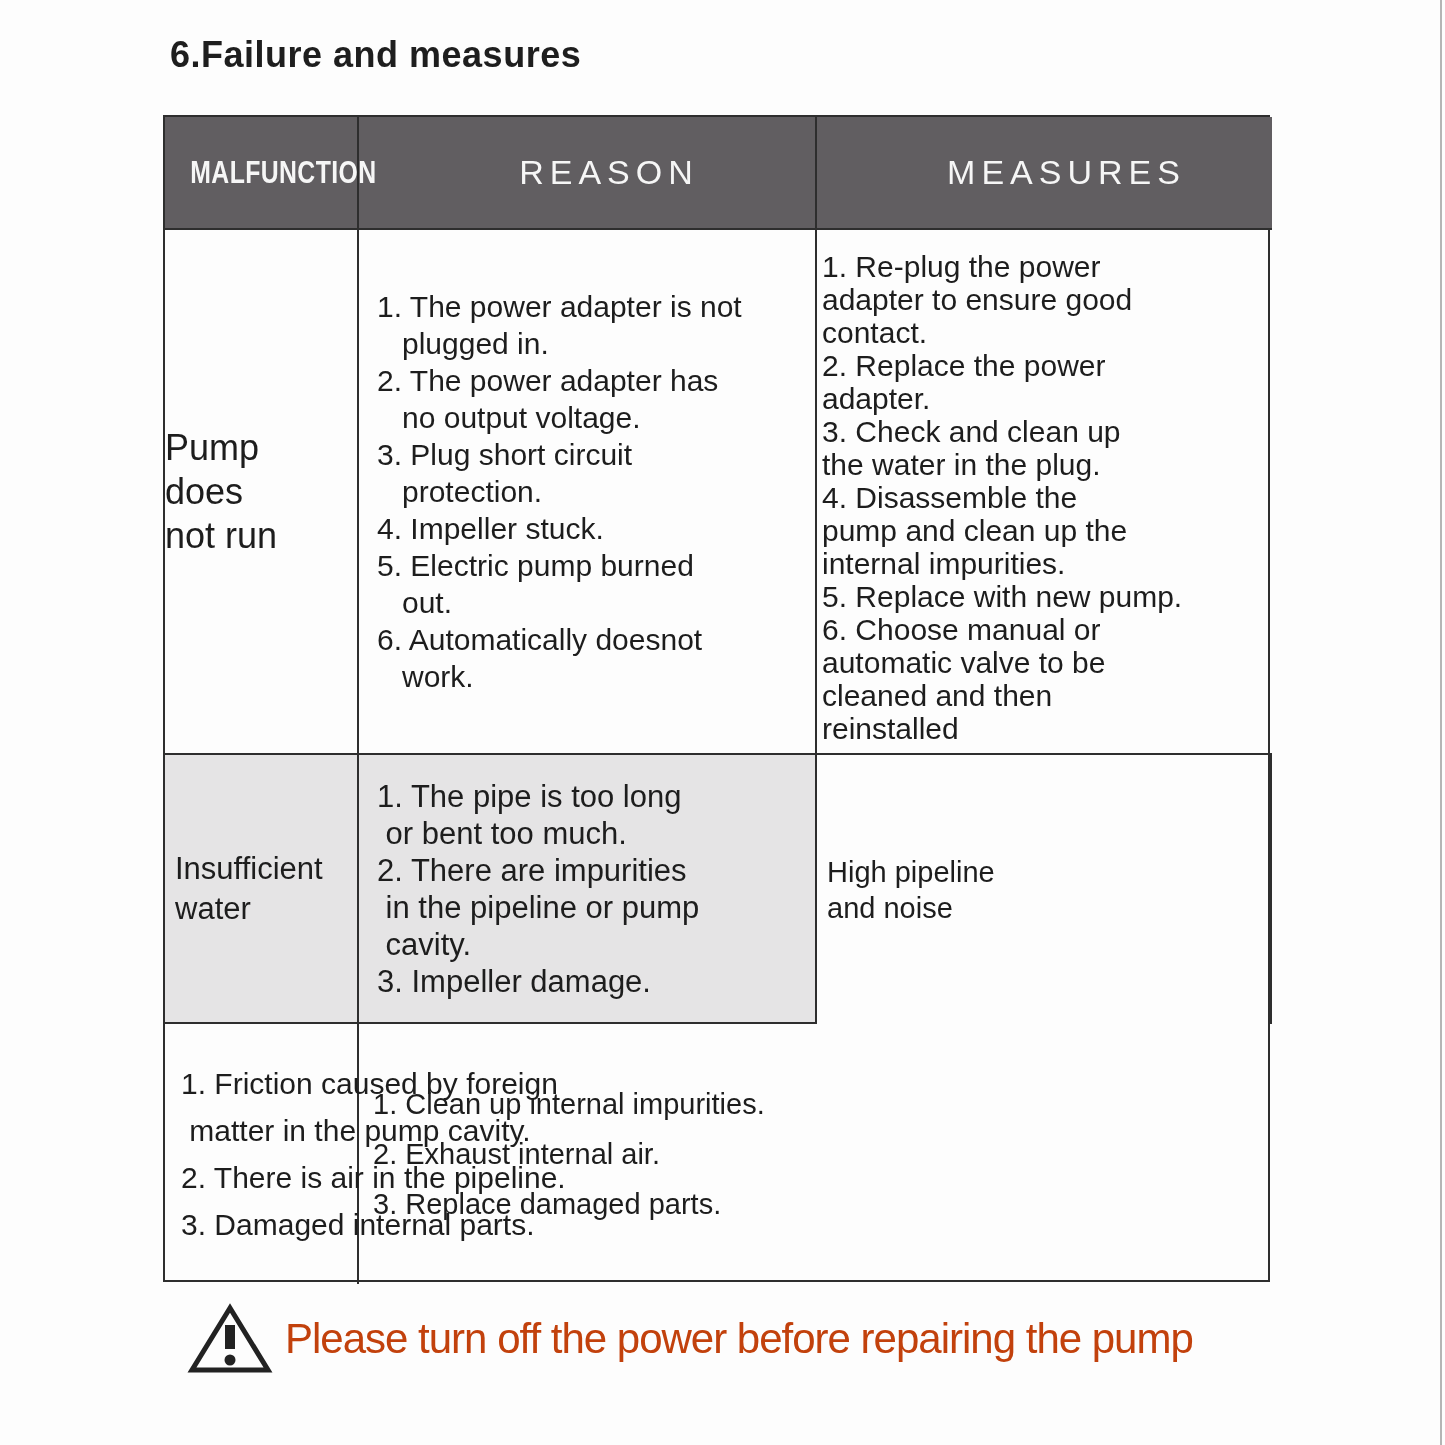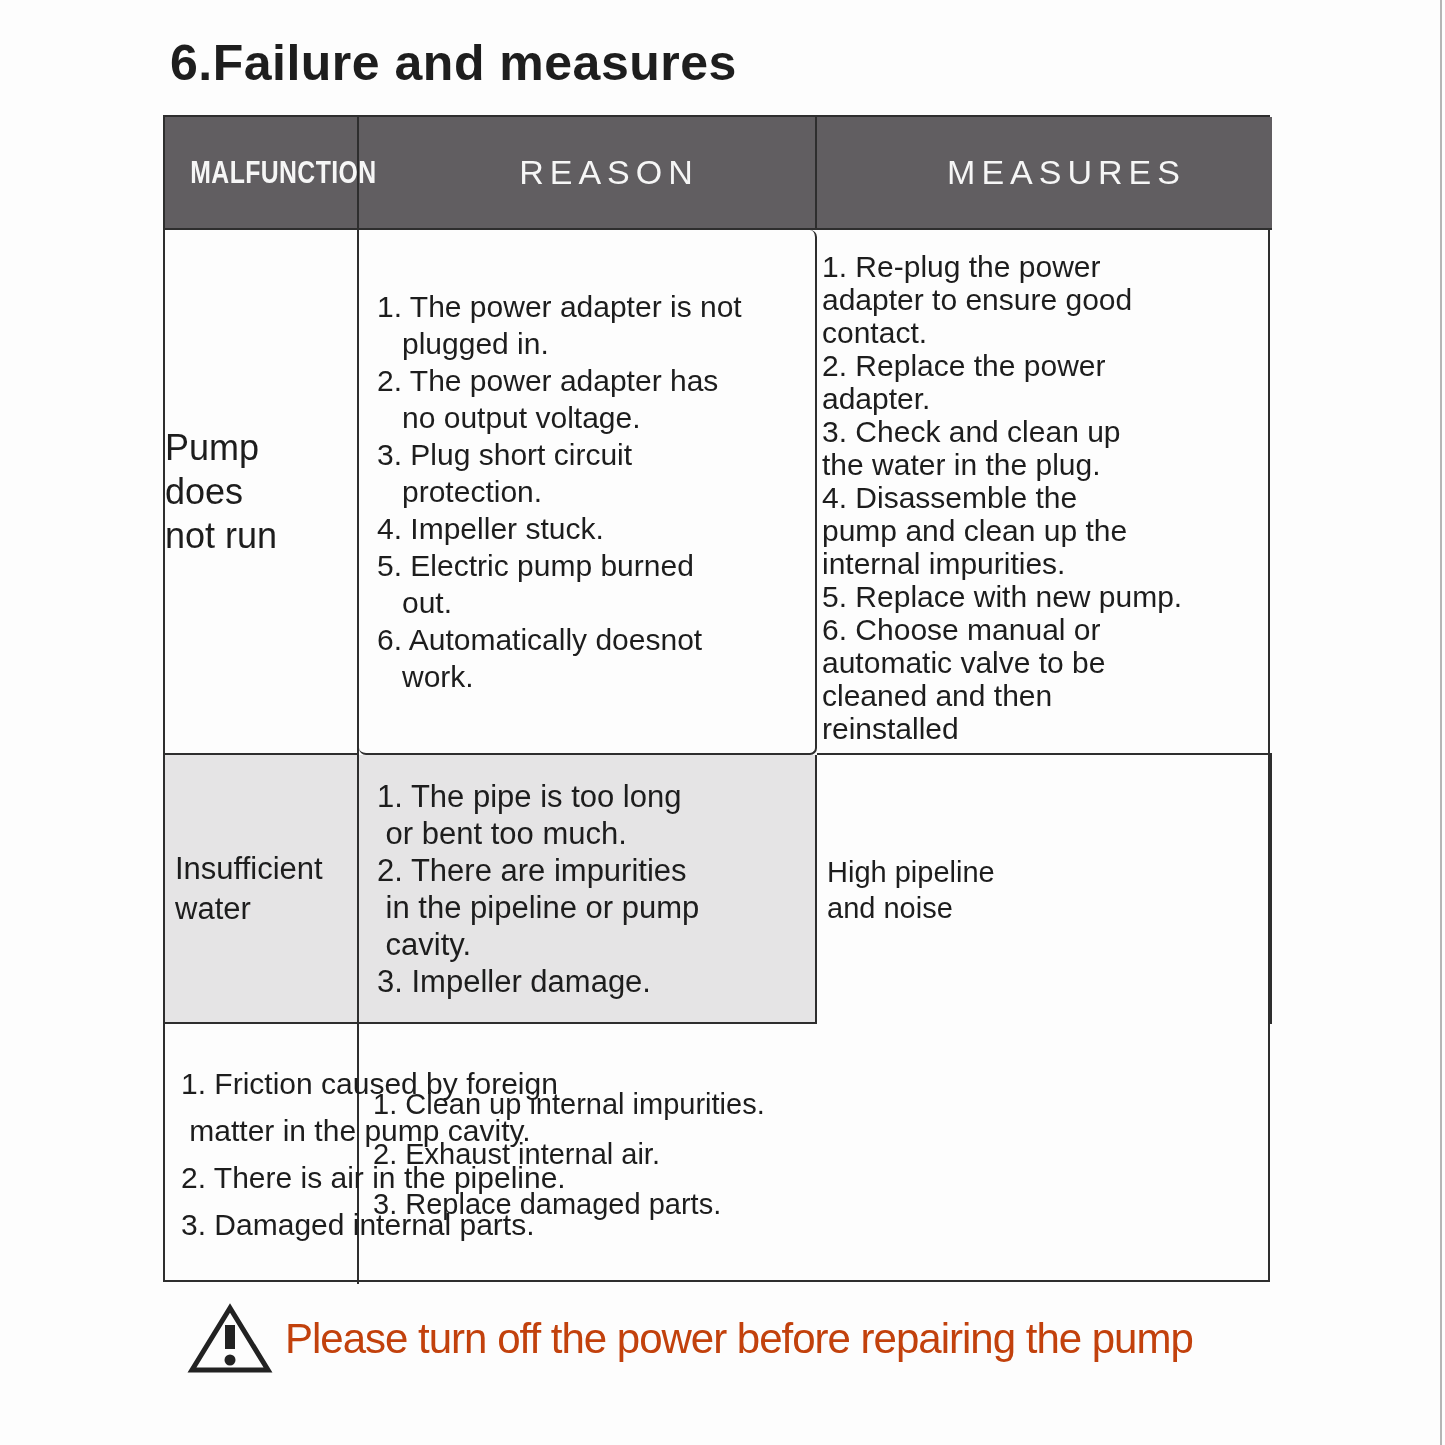--- a/index.html
+++ b/index.html
@@ -22,21 +22,21 @@
     right: 3px;
     width: 2px;
     height: 1445px;
     background: #b5b5b5;
   }
   .doc-title {
     position: absolute;
     left: 170px;
     top: 34px;
     margin: 0;
-    font-size: 50px;
+    font-size: 36px;
     font-weight: bold;
     letter-spacing: 0.5px;
     color: #1e1e1e;
     white-space: pre;
     text-align: right;
   }
   .trouble-table {
     position: absolute;
     left: 163px;
     top: 115px;
@@ -81,21 +81,21 @@
     font-weight: normal;
     letter-spacing: 6px;
   }
   .txt { white-space: pre; }
   .alt { background: #e5e4e5; }
 
   .mal-1 { font-size: 36px; line-height: 44px; }
   .mal-2 { padding-left: 10px; font-size: 31px; line-height: 40px; }
   .mal-3 { padding-left: 10px; font-size: 29px; line-height: 36px; }
 
-  .rea-1 { padding-left: 18px; font-size: 30px; line-height: 37px; border-radius: 7px; }
+  .rea-1 { padding-left: 18px; font-size: 30px; line-height: 37px; }
   .rea-2 { padding-left: 18px; font-size: 31px; line-height: 37px; }
   .rea-3 { padding-left: 16px; font-size: 30px; line-height: 47px; }
 
   .mea-1 {
     padding: 12px 4px 0 5px;
     font-size: 30px;
     line-height: 33px;
     align-items: center;
   }
   .mea-2 { padding-left: 16px; font-size: 32px; line-height: 36px; }

